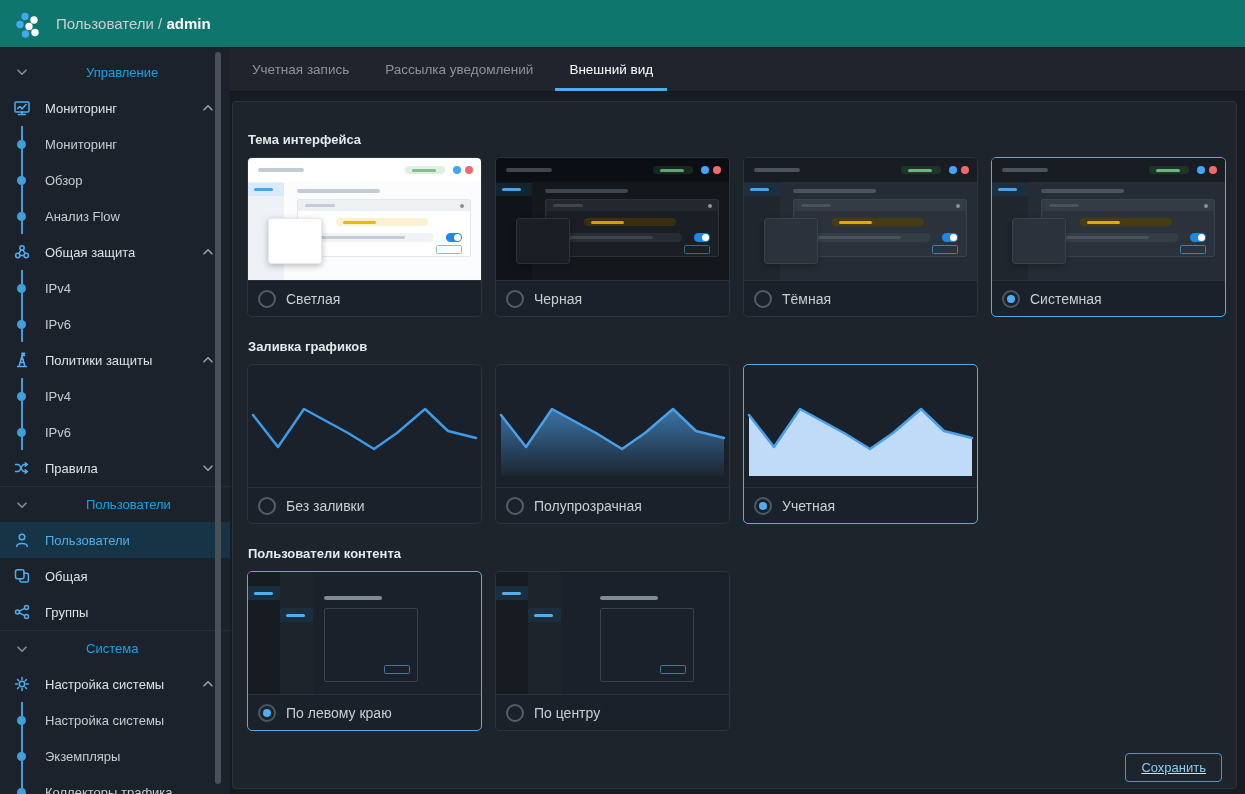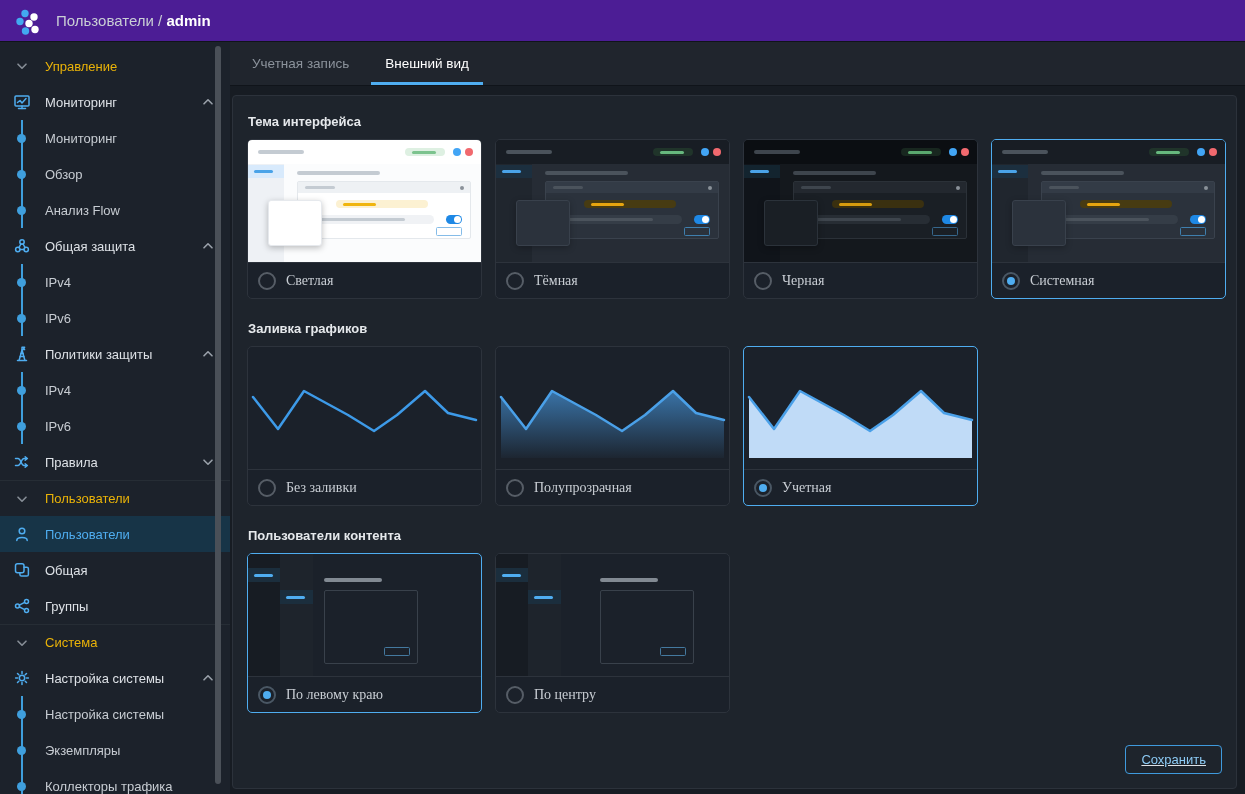--- a/index.html
+++ b/index.html
@@ -7,38 +7,38 @@
   body {
     width:1245px; height:794px; overflow:hidden;
     background:#171c23;
     font-family:"Liberation Sans","DejaVu Sans",sans-serif;
     color:#dde1e6; font-size:13px;
     -webkit-font-smoothing:antialiased;
   }
   .app { width:100%; height:100%; display:flex; flex-direction:column; }
 
   
-  .hdr { flex:none; height:42px; background:#4c1d95; border-bottom:1px solid #10141a;
+  .hdr { flex:none; height:48px; background:#0f766e; border-bottom:1px solid #10141a;
          display:flex; align-items:center; padding-left:13px; }
   .logo { width:30px; height:30px; position:relative; flex:none; }
   .hdr-title { margin-left:13px; font-size:15px; color:#c9ced5; }
   .hdr-title b { color:#ffffff; font-weight:bold; }
 
   
   .body-row { flex:1; display:flex; min-height:0; }
 
   
   .sidebar { flex:none; width:230px; background:#1c222b; position:relative;
              overflow:hidden; padding-top:6px; }
   .side-row { height:36px; display:flex; align-items:center; position:relative;
               cursor:pointer; font-size:13px; }
   .side-row .icn { position:absolute; left:13px; top:9px; width:18px; height:18px; }
   .side-row .lbl { margin-left:45px; white-space:nowrap; }
   .side-row .chev-r { position:absolute; right:14px; top:10px; width:16px; height:16px; }
-  .side-row.group { color:#eab308; border-top:1px solid #262d35; }
+  .side-row.group { color:#0ea5e9; border-top:1px solid #262d35;padding-left:41px; }
   .side-row.group:first-child { border-top:none; }
   .side-row.group .chev-l { position:absolute; left:14px; top:10px; width:16px; height:16px; }
   .side-row.parent { color:#dde1e6; }
   .side-row.parent.selected { background:#173447; }
   .side-row.parent.selected .lbl { color:#4fadf0; }
   .side-row.child { color:#c7ccd2; }
   .side-row.child::before { content:""; position:absolute; left:21px; top:0; bottom:0;
                             width:2px; background:#3f9fdd; }
   .side-row.child .dot { position:absolute; left:17px; top:13.5px; width:9px; height:9px;
                          border-radius:50%; background:#3f9fdd; }
@@ -48,26 +48,26 @@
   
   .main { flex:1; display:flex; flex-direction:column; min-width:0; }
   .tabbar { flex:none; height:44px; background:#20252d; border-bottom:1px solid #10141a;
             display:flex; align-items:stretch; padding-left:4px;text-align:right; }
   .tab { display:flex; align-items:center; padding:0 14px; margin:0 4px; color:#8b929b;
          font-size:13.5px; border-bottom:3px solid transparent; padding-top:3px; cursor:pointer; }
   .tab.active { color:#ffffff; border-bottom-color:#4fadf0; }
 
   .panel { flex:1; margin:9px 8px 5px 2px; background:#1e242c; border:1px solid #2c323b;
            border-radius:4px; padding:14px; display:flex; flex-direction:column; overflow:hidden; }
-  .sec-title { font-weight:bold; color:#e6e9ec; font-size:13px; margin:4px 0 10px 1px; }
+  .sec-title { font-weight:bold; color:#e6e9ec; font-size:13px; margin:16px 0 10px 1px; }
   .sec { margin-bottom:22px; }
   .cards { display:flex; gap:13px; }
 
   .card { width:235px; background:#1b212a; border:1px solid #2d333c; border-radius:5px;
-          overflow:hidden; cursor:pointer; flex:none;font-family:Liberation Serif, serif; }
+          overflow:hidden; cursor:pointer; flex:none; }
   .card.sel { border-color:#4fadf0; }
   .card .optrow { height:36px; border-top:1px solid #2d333c; display:flex; align-items:center;
                   gap:10px; padding:0 10px; color:#c9ced4; font-size:14px; }
   .radio { flex:none; width:18px; height:18px; border-radius:50%; border:2px solid #565d66;
            position:relative; }
   .radio.checked { border-color:#4a5764; }
   .radio.checked::after { content:""; position:absolute; left:3px; top:3px; width:8px; height:8px;
                           border-radius:50%; background:#4fadf0; }
 
   .preview { position:relative; height:122px; overflow:hidden; }
@@ -298,20 +298,21 @@
             <span class="dot"></span>
             <span class="lbl">Коллекторы трафика</span>
           </div>
         </div>
       <div class="sb-thumb"></div>
     </nav>
 
     <main class="main">
       <div class="tabbar" id="tabbar">
           <div class="tab">Учетная запись</div>
+          <div class="tab">Рассылка уведомлений</div>
           <div class="tab active">Внешний вид</div>
         </div>
 
       <section class="panel">
         <div id="sections">
             <div class="sec">
               <div class="sec-title">Тема интерфейса</div>
               <div class="cards">
                 <div class="card">
                   <div class="preview">
@@ -347,21 +348,21 @@
                       <i class="tp-dlg"></i>
                     </div>
                   </div>
                   <div class="optrow">
                     <span class="radio"></span>
                     <span class="optlbl">Светлая</span>
                   </div>
                 </div>
                 <div class="card">
                   <div class="preview">
-                    <div class="tp v-dark">
+                    <div class="tp v-black">
                       <i class="tp-titleline"></i>
                       <b class="tp-badge">
                         <i></i>
                       </b>
                       <span class="tp-dotb"></span>
                       <span class="tp-dotr"></span>
                       <div class="tp-side">
                         <i></i>
                       </div>
                       <div class="tp-main">
@@ -381,26 +382,26 @@
                             <i></i>
                           </i>
                           <i class="tp-btn"></i>
                         </div>
                       </div>
                       <i class="tp-dlg"></i>
                     </div>
                   </div>
                   <div class="optrow">
                     <span class="radio"></span>
-                    <span class="optlbl">Тёмная</span>
+                    <span class="optlbl">Черная</span>
                   </div>
                 </div>
                 <div class="card">
                   <div class="preview">
-                    <div class="tp v-black">
+                    <div class="tp v-dark">
                       <i class="tp-titleline"></i>
                       <b class="tp-badge">
                         <i></i>
                       </b>
                       <span class="tp-dotb"></span>
                       <span class="tp-dotr"></span>
                       <div class="tp-side">
                         <i></i>
                       </div>
                       <div class="tp-main">
@@ -420,21 +421,21 @@
                             <i></i>
                           </i>
                           <i class="tp-btn"></i>
                         </div>
                       </div>
                       <i class="tp-dlg"></i>
                     </div>
                   </div>
                   <div class="optrow">
                     <span class="radio"></span>
-                    <span class="optlbl">Черная</span>
+                    <span class="optlbl">Тёмная</span>
                   </div>
                 </div>
                 <div class="card sel">
                   <div class="preview">
                     <div class="tp v-system">
                       <i class="tp-titleline"></i>
                       <b class="tp-badge">
                         <i></i>
                       </b>
                       <span class="tp-dotb"></span>

